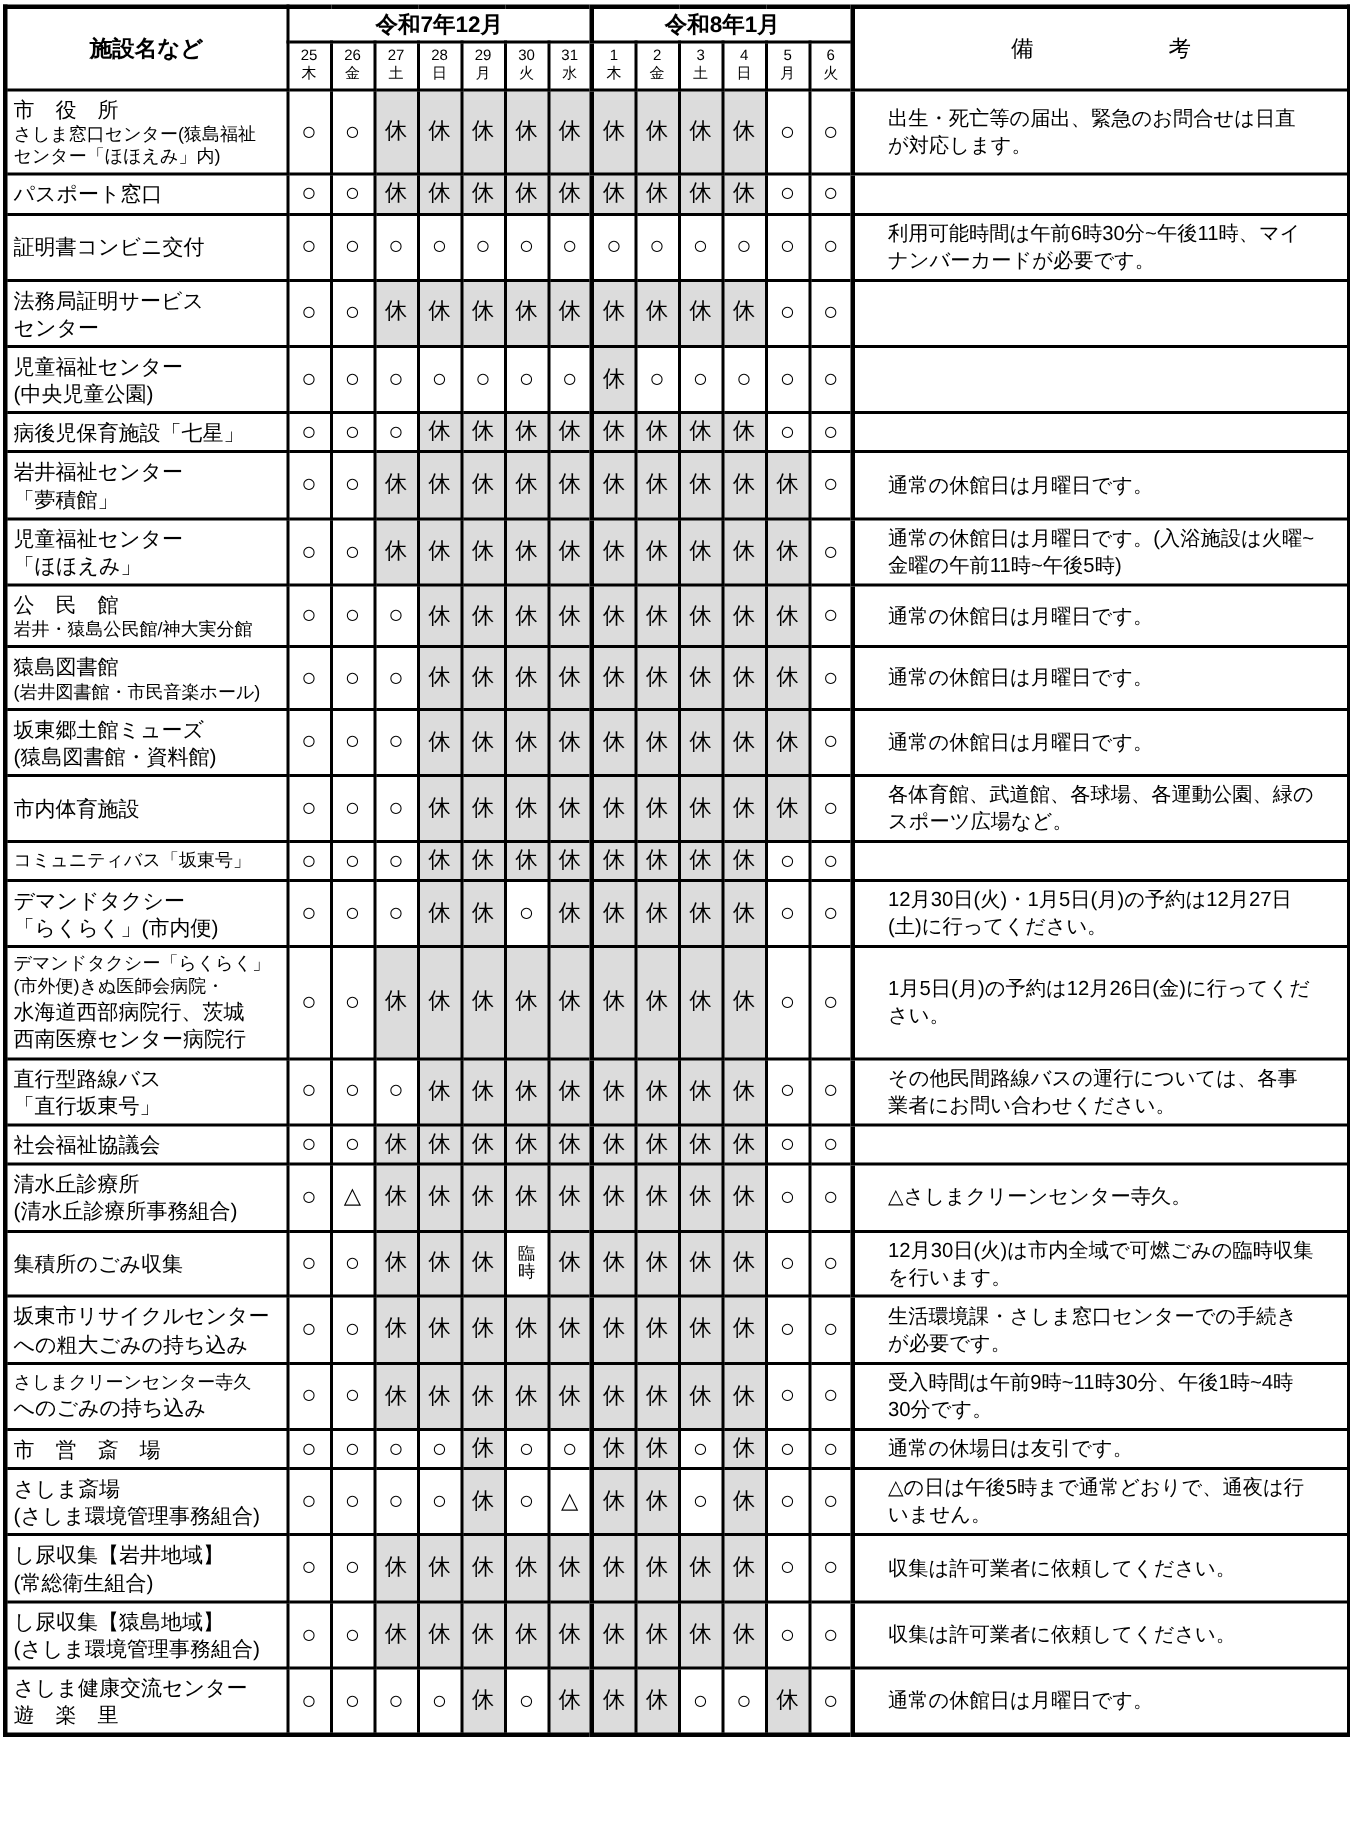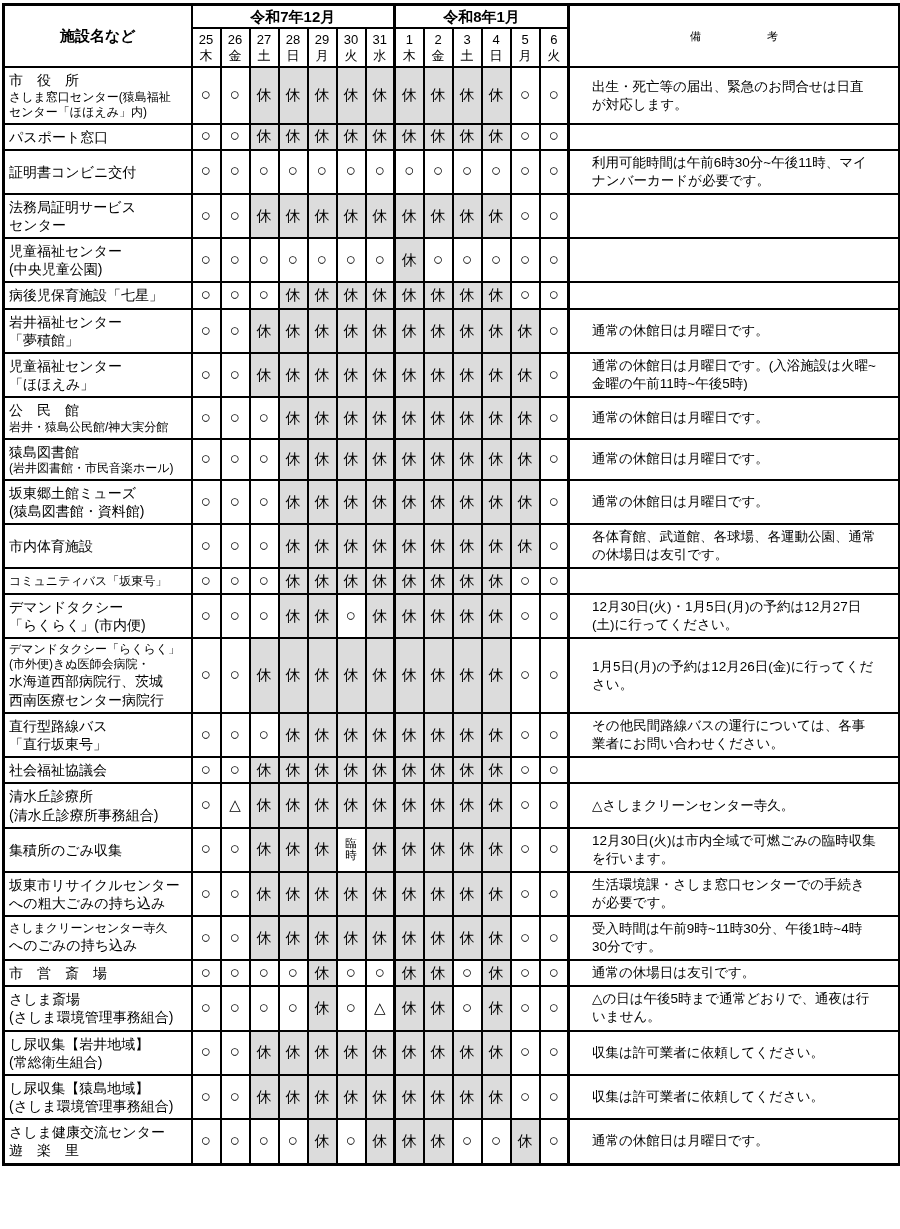--- a/index.html
+++ b/index.html
@@ -3,22 +3,22 @@
 <meta charset="utf-8">
 <style>
   html,body{margin:0;padding:0;background:#ffffff;color:#000;
     font-family:"Liberation Sans","DejaVu Sans",sans-serif;}
   .page{width:900px;min-height:1229px;box-sizing:border-box;padding:3px 2px;background:#fff;}
   table.sched{border-collapse:collapse;table-layout:fixed;width:896px;border:3px solid #000;}
   th,td{border:2px solid #000;vertical-align:middle;box-sizing:border-box;}
   
   th.facility-h{font-size:15px;font-weight:bold;text-align:center;padding:2px;}
   th.group-h{font-size:15px;font-weight:bold;text-align:center;padding:2px 0;line-height:1.15;}
-  th.date-h{font-size:13px;font-weight:normal;text-align:center;padding:3px 0;line-height:1.2;}
-  th.remark-h{font-size:11px;font-weight:normal;text-align:center;padding:2px;border-radius:18px;}
+  th.date-h{font-size:10px;font-weight:normal;text-align:center;padding:3px 0;line-height:1.2;}
+  th.remark-h{font-size:15px;font-weight:normal;text-align:center;padding:2px;border-radius:18px;}
   
   td.name-cell{font-size:14px;line-height:1.3;text-align:left;padding:3px 4px;margin-top:36px;}
   td.name-cell .name-line{white-space:nowrap;overflow:hidden;}
   td.name-cell .name-line.small{font-size:12px;line-height:1.25;}
   td.sym-cell{text-align:center;padding:1px 0;font-size:15px;line-height:1.1;}
   td.sym-cell.open-sym{font-size:17px;}
   td.sym-cell.closed{background:#dcdcdc;}
   td.sym-cell .rinji{display:inline-block;font-size:11.5px;line-height:1.08;}
   td.remark-cell{font-size:13.5px;line-height:1.33;text-align:left;padding:3px 22px;}
   
@@ -328,21 +328,21 @@
           <td class="sym-cell closed">休</td>
           <td class="sym-cell closed">休</td>
           <td class="sym-cell closed">休</td>
           <td class="sym-cell gsep closed">休</td>
           <td class="sym-cell closed">休</td>
           <td class="sym-cell closed">休</td>
           <td class="sym-cell closed">休</td>
           <td class="sym-cell closed">休</td>
           <td class="sym-cell closed">休</td>
           <td class="sym-cell open-sym">○</td>
-          <td class="remark-cell">各体育館、武道館、各球場、各運動公園、通常の休場日は友引です。</td>
+          <td class="remark-cell">各体育館、武道館、各球場、各運動公園、緑のスポーツ広場など。</td>
         </tr>
         <tr class="single">
           <td class="name-cell">
             <div class="name-line small">コミュニティバス「坂東号」</div>
           </td>
           <td class="sym-cell open-sym">○</td>
           <td class="sym-cell open-sym">○</td>
           <td class="sym-cell open-sym">○</td>
           <td class="sym-cell closed">休</td>
           <td class="sym-cell closed">休</td>

